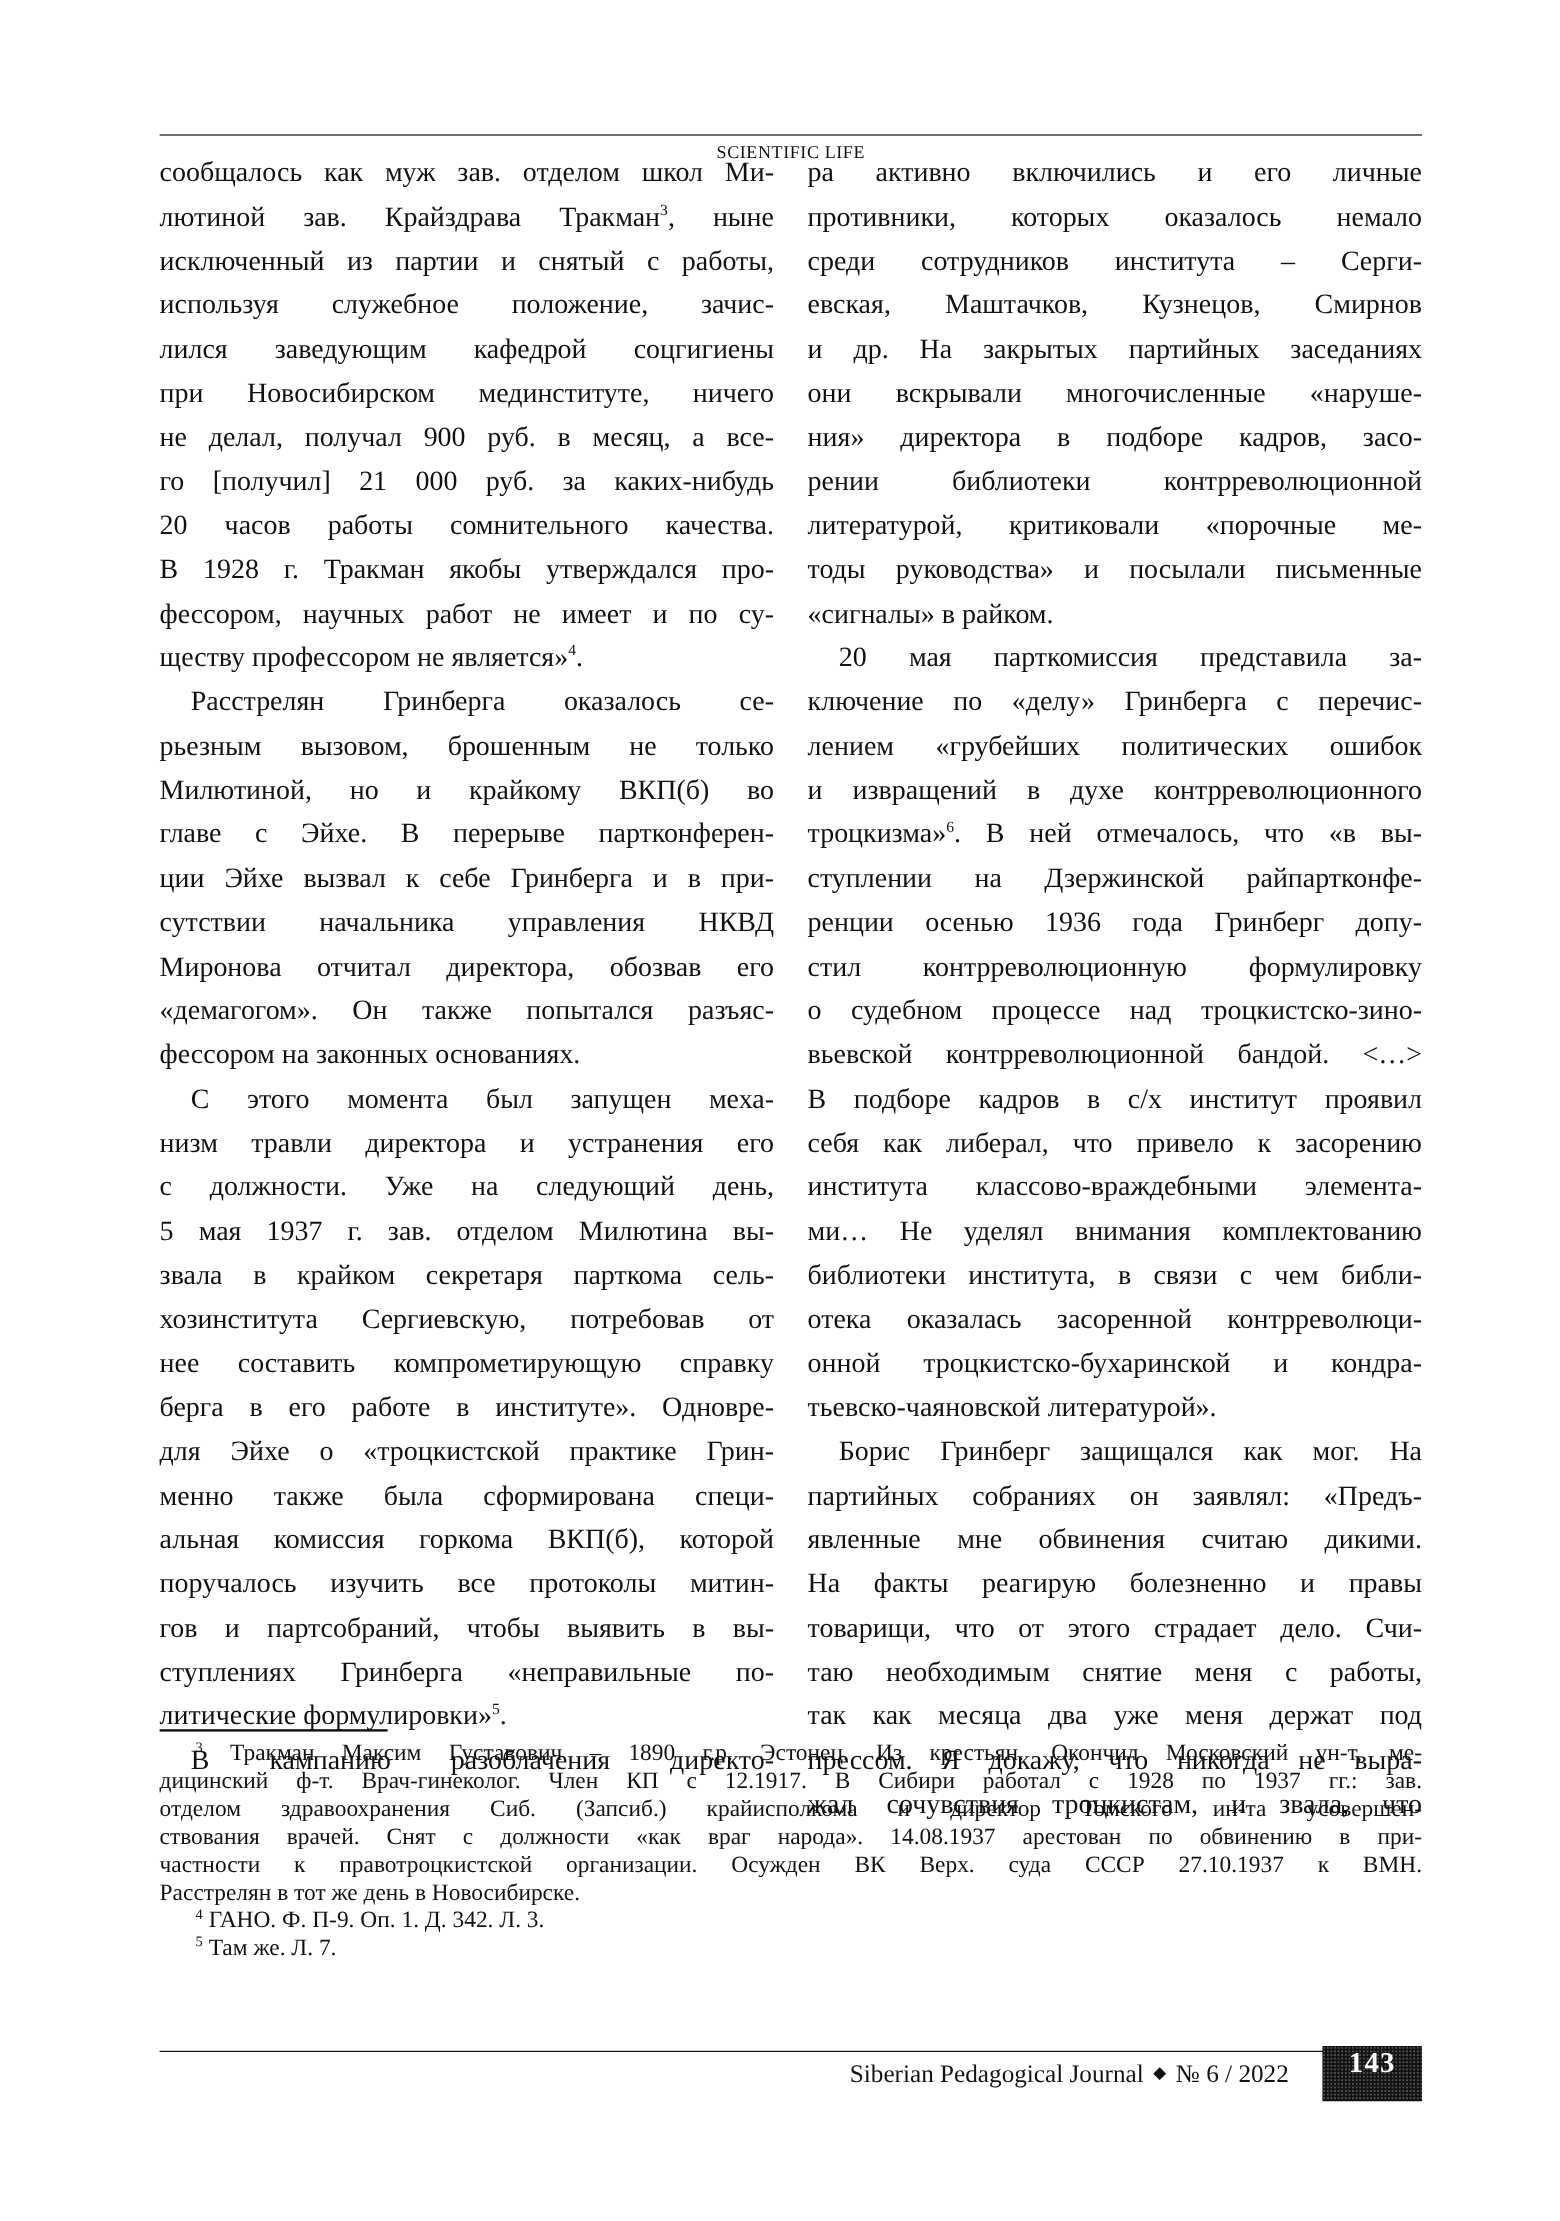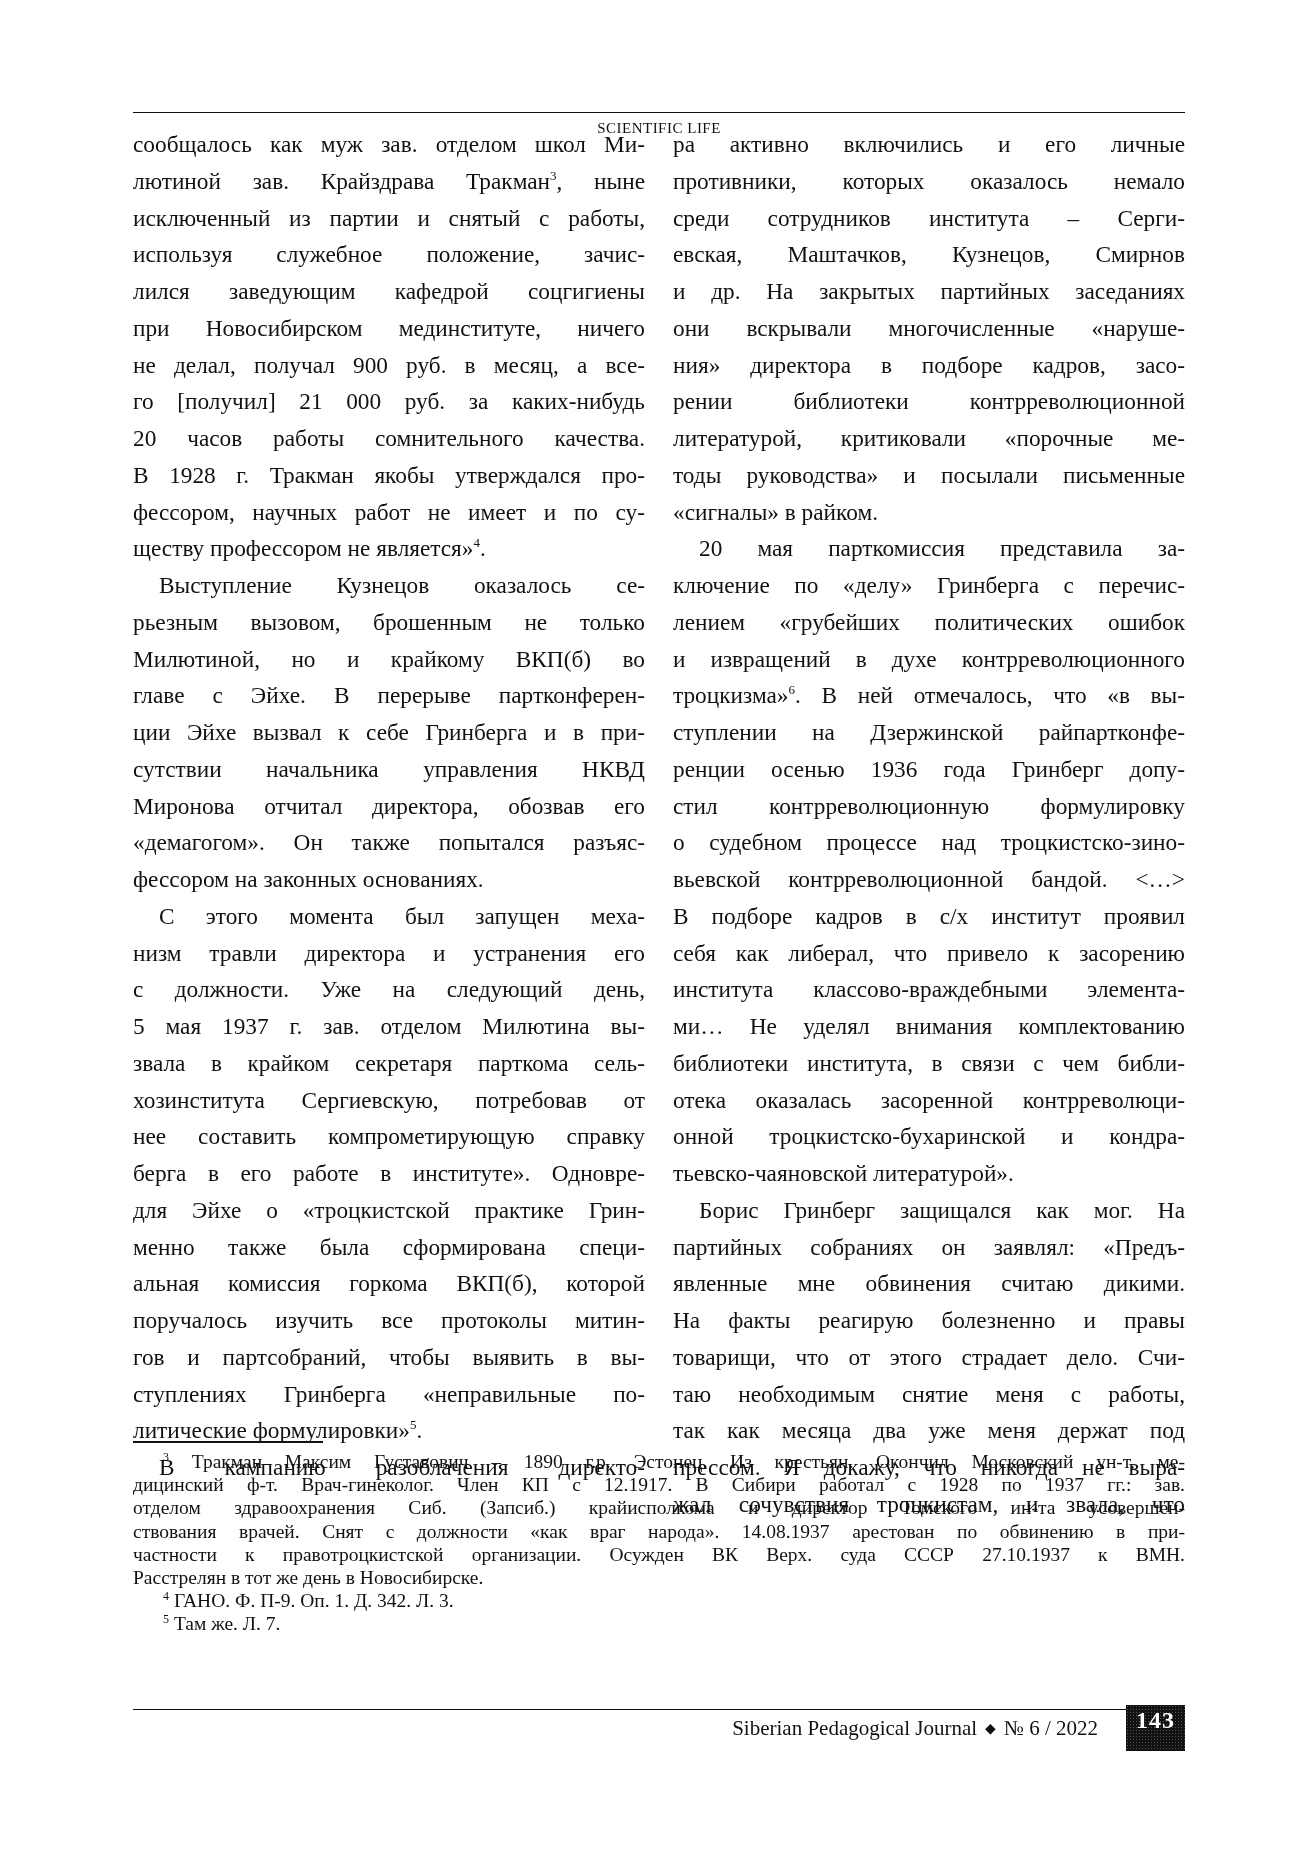--- a/index.html
+++ b/index.html
@@ -46,21 +46,21 @@
   }
   .footer {
     position: absolute; right: 115px; top: 1714px; height: 28px;
     display: flex; align-items: center; font-size: 21px;
   }
   .footer .journal { margin-right: 8px; }
   .footer .diamond { font-size: 14px; margin-right: 8px; }
   .footer .issue { margin-right: 28px; font-family: Liberation Serif, serif; }
   .page-num {
     background: #111; color: #fff; font-weight: bold; font-size: 24px;
-    padding: 0 10px; height: 46px; line-height: 30px; letter-spacing: 1px;
+    padding: 0 22px; height: 46px; line-height: 30px; letter-spacing: 1px;
     background-image: radial-gradient(#555 0.8px, transparent 0.9px);
     background-size: 3px 3px;
   }
 </style>
 </head>
 <body>
 
 <div class="running-head">SCIENTIFIC LIFE</div>
 <div class="head-rule"></div>
 
@@ -70,21 +70,21 @@
     <span class="line"><span>исключенный из партии и снятый с работы,</span></span>
     <span class="line"><span>используя служебное положение, зачис-</span></span>
     <span class="line"><span>лился заведующим кафедрой соцгигиены</span></span>
     <span class="line"><span>при Новосибирском мединституте, ничего</span></span>
     <span class="line"><span>не делал, получал 900 руб. в месяц, а все-</span></span>
     <span class="line"><span>го [получил] 21 000 руб. за каких-нибудь</span></span>
     <span class="line"><span>20 часов работы сомнительного качества.</span></span>
     <span class="line"><span>В 1928 г. Тракман якобы утверждался про-</span></span>
     <span class="line"><span>фессором, научных работ не имеет и по су-</span></span>
     <span class="line last"><span>ществу профессором не является»</span><sup>4</sup><span>.</span></span>
-    <span class="line indent"><span>Выступление Кузнецов оказалось се-</span></span>
+    <span class="line indent"><span>Расстрелян Гринберга оказалось се-</span></span>
     <span class="line"><span>рьезным вызовом, брошенным не только</span></span>
     <span class="line"><span>Милютиной, но и крайкому ВКП(б) во</span></span>
     <span class="line"><span>главе с Эйхе. В перерыве партконферен-</span></span>
     <span class="line"><span>ции Эйхе вызвал к себе Гринберга и в при-</span></span>
     <span class="line"><span>сутствии начальника управления НКВД</span></span>
     <span class="line"><span>Миронова отчитал директора, обозвав его</span></span>
     <span class="line"><span>«демагогом». Он также попытался разъяс-</span></span>
     <span class="line last"><span>фессором на законных основаниях.</span></span>
     <span class="line indent"><span>С этого момента был запущен меха-</span></span>
     <span class="line"><span>низм травли директора и устранения его</span></span>

